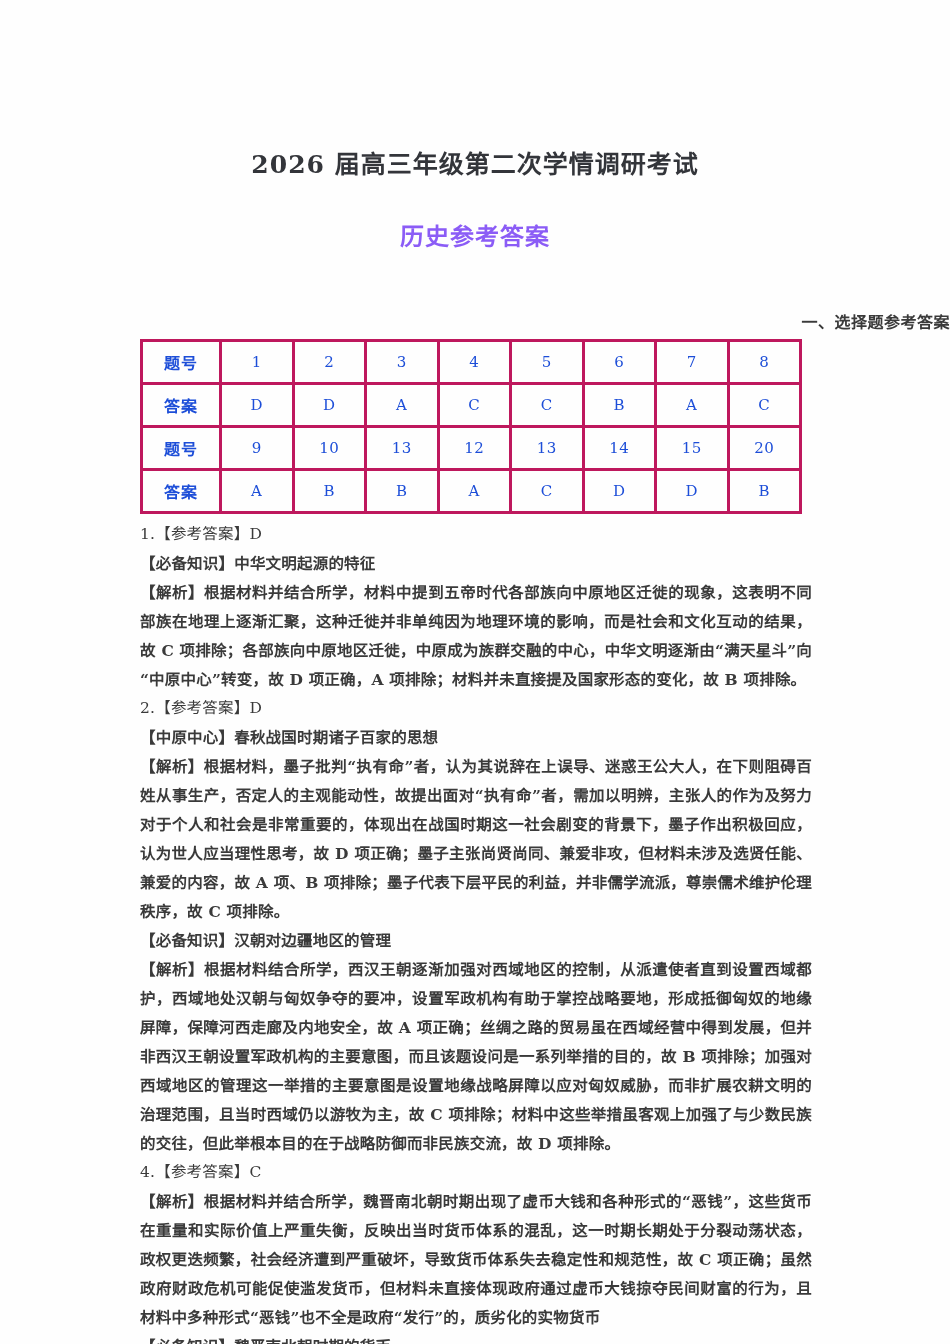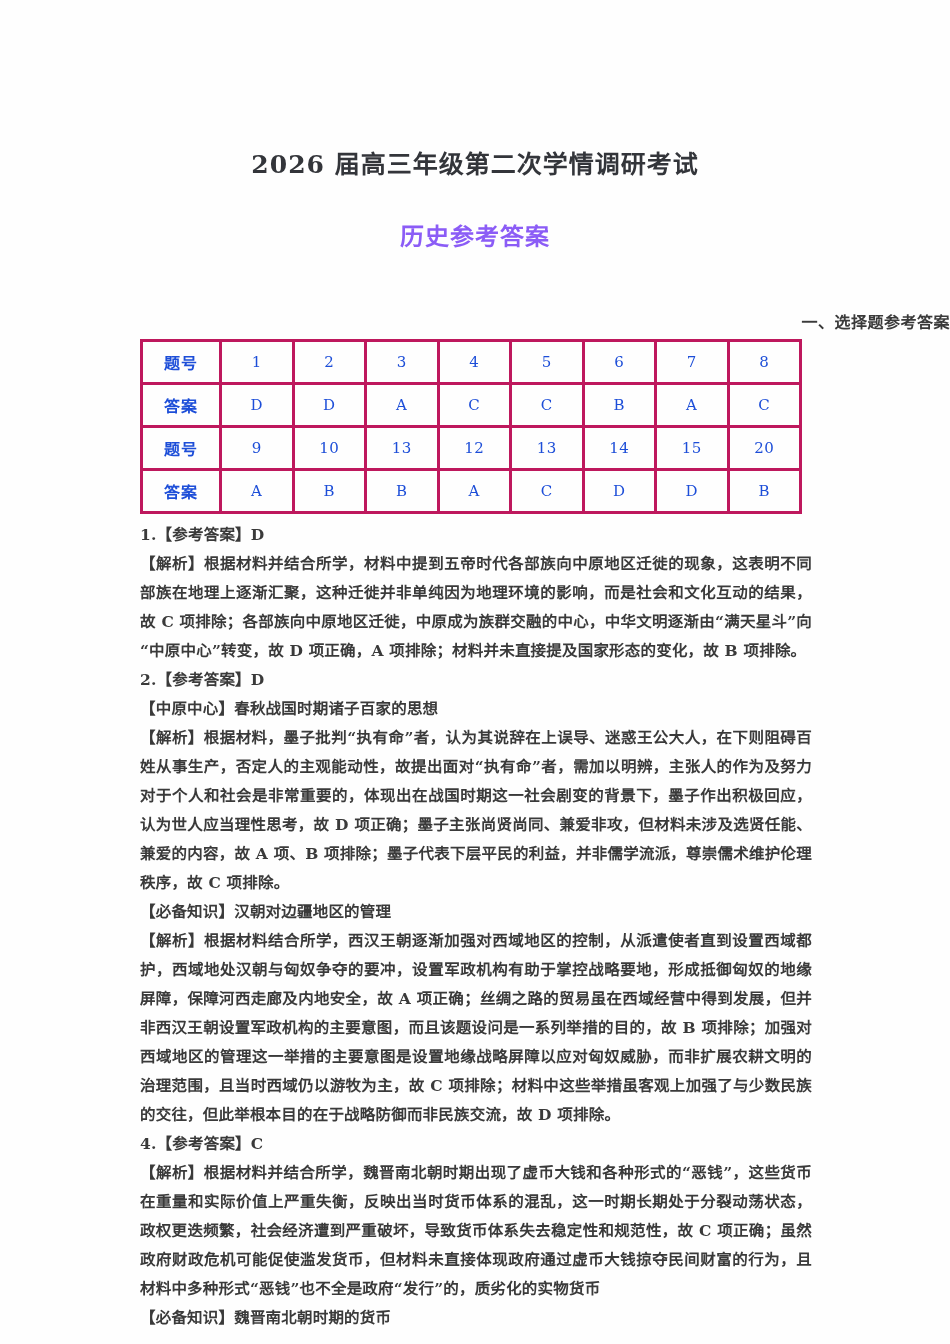--- a/index.html
+++ b/index.html
@@ -100,21 +100,21 @@
     font-size: 15.5px;
     line-height: 29px;
     color: #3a3a3a;
     margin: 0;
     text-align: justify;
     text-justify: inter-ideograph;
     font-weight: 700;
     letter-spacing: 0.2px;
   }
   .exp-line.answer-line {
-    font-weight: 700;
+    font-weight: 400;
   }
   .exp-line.body-line {
     font-weight: 700;
   }
 </style>
 </head>
 <body>
 
 <div class="page">
 
@@ -172,20 +172,21 @@
           <td class="data-cell">B</td>
         </tr>
       </tbody>
     </table>
   </div>
 
   <div class="explanations">
 
     <div class="exp-block">
       <p class="exp-line answer-line">1.【参考答案】D</p>
+      <p class="exp-line body-line">【必备知识】中华文明起源的特征</p>
       <p class="exp-line body-line">【解析】根据材料并结合所学，材料中提到五帝时代各部族向中原地区迁徙的现象，这表明不同部族在地理上逐渐汇聚，这种迁徙并非单纯因为地理环境的影响，而是社会和文化互动的结果，故 C 项排除；各部族向中原地区迁徙，中原成为族群交融的中心，中华文明逐渐由“满天星斗”向“中原中心”转变，故 D 项正确，A 项排除；材料并未直接提及国家形态的变化，故 B 项排除。</p>
     </div>
 
     <div class="exp-block">
       <p class="exp-line answer-line">2.【参考答案】D</p>
       <p class="exp-line body-line">【中原中心】春秋战国时期诸子百家的思想</p>
       <p class="exp-line body-line">【解析】根据材料，墨子批判“执有命”者，认为其说辞在上误导、迷惑王公大人，在下则阻碍百姓从事生产，否定人的主观能动性，故提出面对“执有命”者，需加以明辨，主张人的作为及努力对于个人和社会是非常重要的，体现出在战国时期这一社会剧变的背景下，墨子作出积极回应，认为世人应当理性思考，故 D 项正确；墨子主张尚贤尚同、兼爱非攻，但材料未涉及选贤任能、兼爱的内容，故 A 项、B 项排除；墨子代表下层平民的利益，并非儒学流派，尊崇儒术维护伦理秩序，故 C 项排除。</p>
     </div>
 
     <div class="exp-block">

